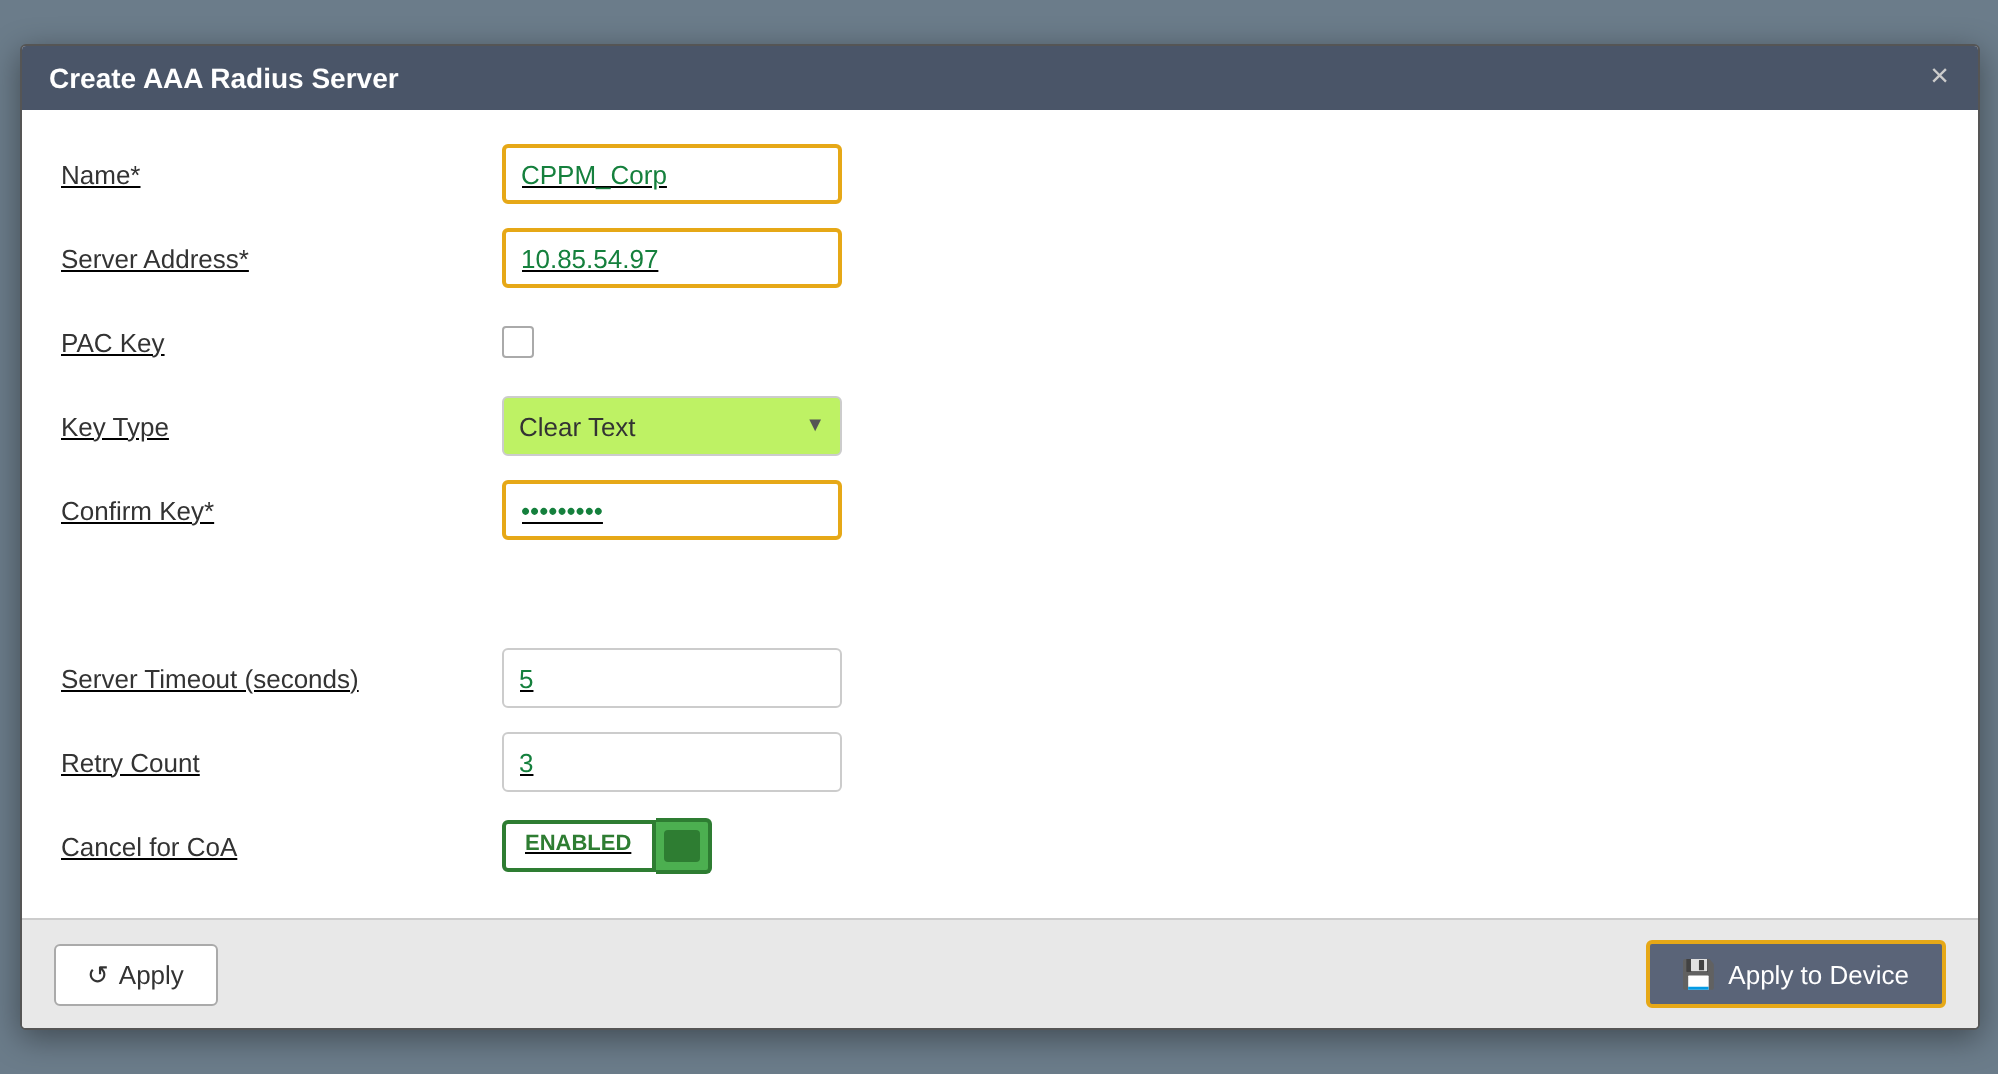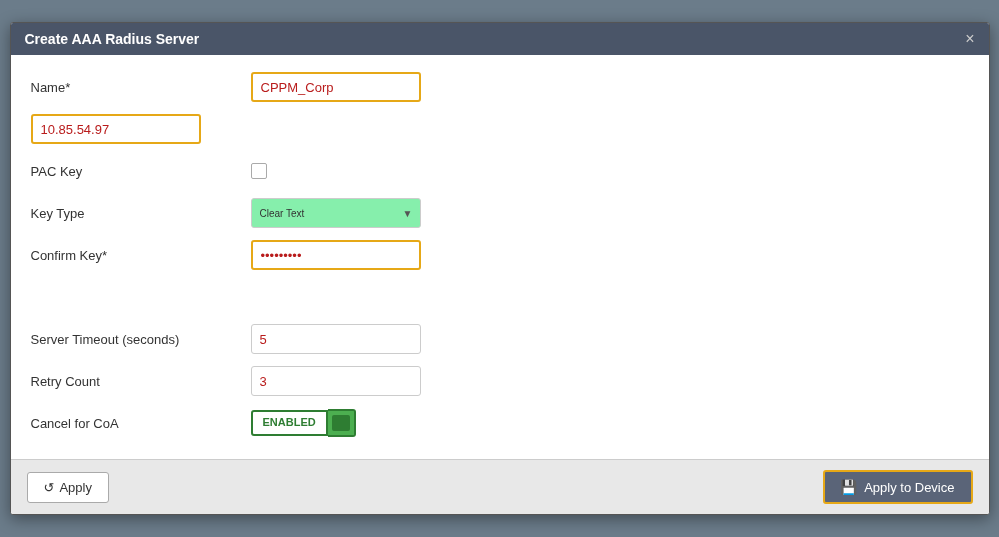--- a/index.html
+++ b/index.html
@@ -38,20 +38,21 @@
       cursor: pointer;
       font-size: 16px;
       color: #ccc;
       background: none;
       border: none;
       line-height: 1;
     }
     .dialog-body {
       padding: 16px 20px 10px 20px;
       flex: 1;
+      text-decoration: underline;
     }
     .form-row {
       display: flex;
       align-items: center;
       margin-bottom: 10px;
       min-height: 32px;
     }
     .form-label {
       width: 220px;
       color: #333;
@@ -60,21 +61,21 @@
       align-items: center;
       gap: 4px;
       flex-shrink: 0;
     }
     .form-control {
       height: 30px;
       border: 1px solid #ccc;
       border-radius: 3px;
       padding: 0 8px;
       font-size: 13px;
-      color: #b91c1c;
+      color: #15803d;
       width: 170px;
       outline: none;
     }
     .highlighted {
       border: 2px solid #e6a817 !important;
     }
     .info-icon {
       display: inline-flex;
       align-items: center;
       justify-content: center;
@@ -97,24 +98,24 @@
     .select-wrapper {
       position: relative;
       width: 170px;
     }
     .select-wrapper select {
       width: 100%;
       height: 30px;
       border: 1px solid #ccc;
       border-radius: 3px;
       padding: 0 8px;
-      font-size: 10px;
+      font-size: 13px;
       color: #333;
       appearance: none;
-      background: #86efac;
+      background: #bef264;
       cursor: pointer;
       outline: none;
     }
     .select-arrow {
       position: absolute;
       right: 8px;
       top: 50%;
       transform: translateY(-50%);
       pointer-events: none;
       color: #555;
@@ -202,20 +203,21 @@
   </div>
 
   <div class="dialog-body">
 
     <div class="form-row">
       <div class="form-label">Name*</div>
       <input type="text" class="form-control highlighted" value="CPPM_Corp" style="">
     </div>
 
     <div class="form-row">
+      <div class="form-label">Server Address*</div>
       <input type="text" class="form-control highlighted" value="10.85.54.97" style="">
     </div>
 
     <div class="form-row">
       <div class="form-label">PAC Key</div>
       <span class="pac-key-checkbox"></span>
     </div>
 
     <div class="form-row">
       <div class="form-label">Key Type</div>

